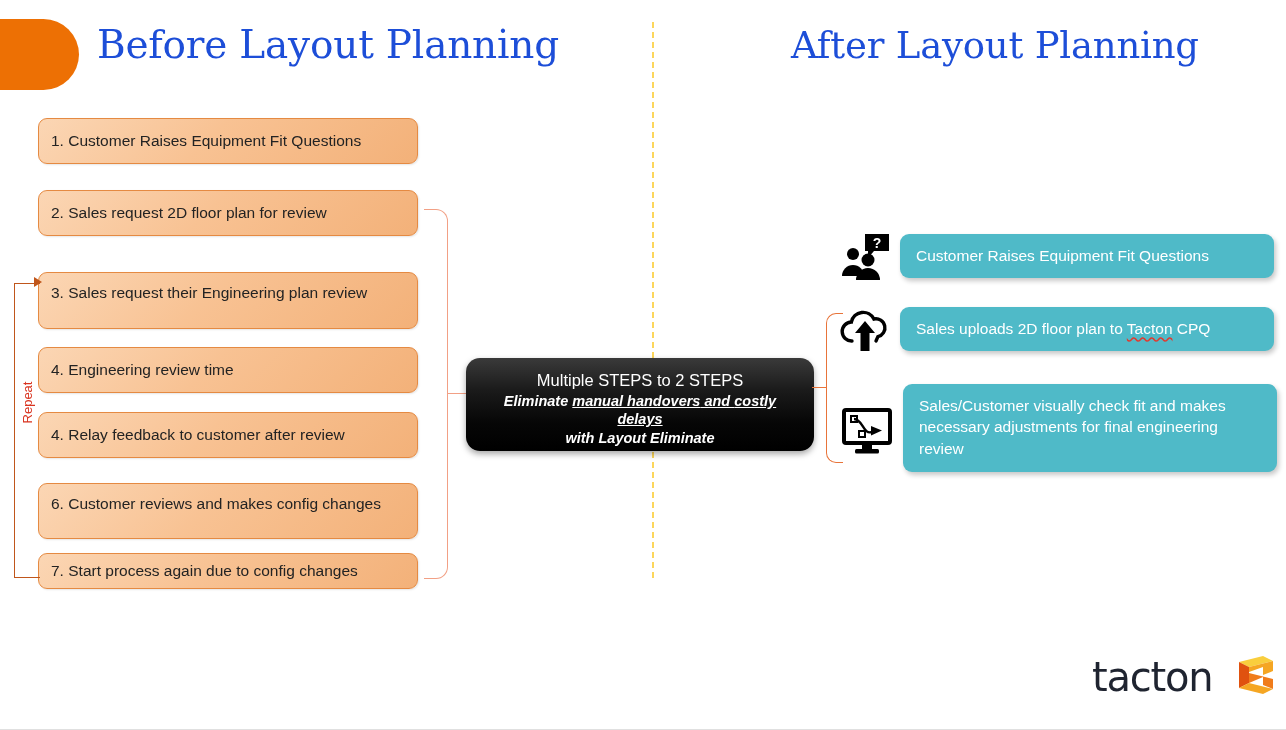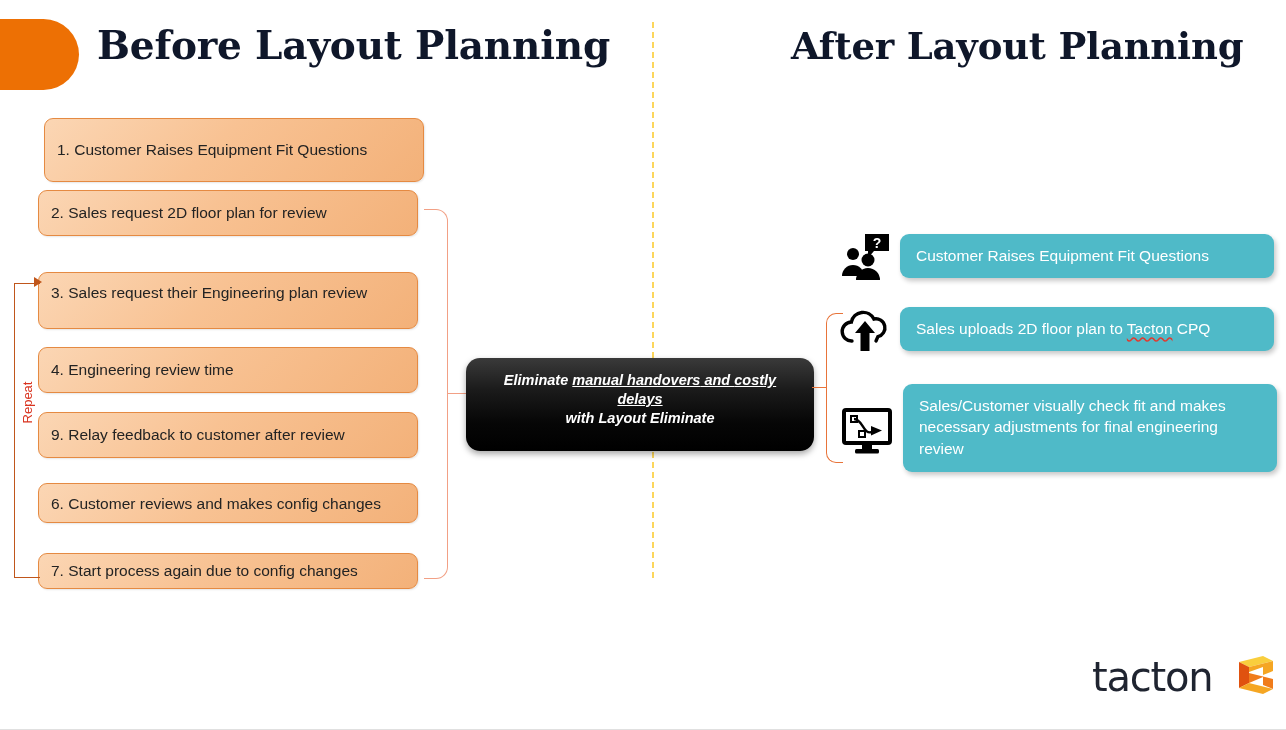--- a/index.html
+++ b/index.html
@@ -24,22 +24,22 @@
     width: 105px;
     height: 71px;
     background: #ED7004;
     border-radius: 0 36px 36px 0;
   }
 
   
   .slide-title {
     position: absolute;
     font-family: "DejaVu Serif", serif;
-    font-weight: bold;
-    color: #0f172a;
+    font-weight: normal;
+    color: #1d4ed8;
     letter-spacing: -0.2px;
     white-space: nowrap;
   }
   #title-before {
     left: 97px;
     top: 22px;
     font-size: 39px;
   }
   #title-after {
     left: 791px;
@@ -242,56 +242,57 @@
 
 <div id="slide">
 
   <div class="corner-pill"></div>
 
   <div class="slide-title" id="title-before">Before Layout Planning</div>
   <div class="slide-title" id="title-after">After Layout Planning</div>
 
   <div class="divider"></div>
 
-  <div class="step-box" style="top:118px; height:64px;margin-left:6px;">
+  <div class="step-box" style="top:118px; height:46px;">
     <span>1. Customer Raises Equipment Fit Questions</span>
   </div>
 
   <div class="step-box" style="top:190px; height:46px;">
     <span>2. Sales request 2D floor plan for review</span>
   </div>
 
   <div class="step-box two-line" style="top:272px; height:57px;">
     <span>3. Sales request their Engineering plan review</span>
   </div>
 
   <div class="step-box" style="top:347px; height:46px;">
     <span>4. Engineering review time</span>
   </div>
 
   <div class="step-box" style="top:412px; height:46px;">
-    <span>9. Relay feedback to customer after review</span>
-  </div>
-
-  <div class="step-box two-line" style="top:483px; height:40px;text-align:center;">
+    <span>4. Relay feedback to customer after review</span>
+  </div>
+
+  <div class="step-box two-line" style="top:483px; height:56px;text-align:center;">
     <span>6. Customer reviews and makes config changes</span>
   </div>
 
   <div class="step-box" style="top:553px; height:36px;">
     <span>7. Start process again due to config changes</span>
   </div>
 
   <div class="repeat-loop"></div>
   <div class="repeat-arrowhead"></div>
   <div class="repeat-label">Repeat</div>
 
   <div class="bracket-left"></div>
   <div class="bracket-left-stub"></div>
 
   <div class="callout">
+    <div class="callout-line1">Multiple STEPS to 2 STEPS</div>
     <div class="callout-line2"><span>Eliminate </span><u>manual handovers</u><u> and </u><u>costly delays</u></div>
     <div class="callout-line3">with Layout Eliminate</div>
   </div>
 
   <div class="icon-slot" style="left:840px; top:232px;">
     <svg width="50" height="50" viewBox="0 0 50 50">
 
       <rect x="25" y="2" width="24" height="17" fill="#000"></rect>
       <polygon points="28,19 28,26 34,19" fill="#000"></polygon>
       <text x="37" y="16" font-family="Liberation Sans, sans-serif" font-size="14" font-weight="bold" fill="#fff" text-anchor="middle">?</text>

